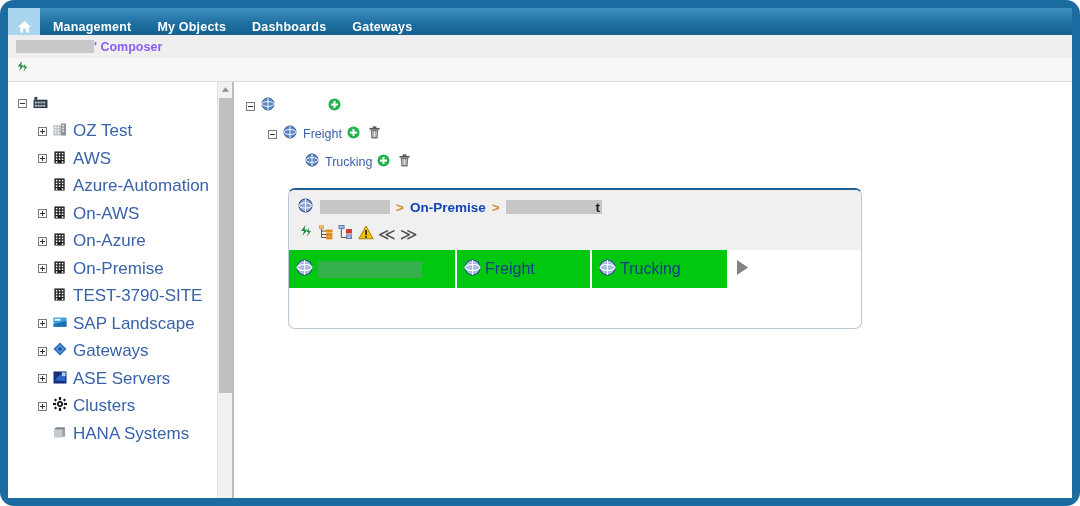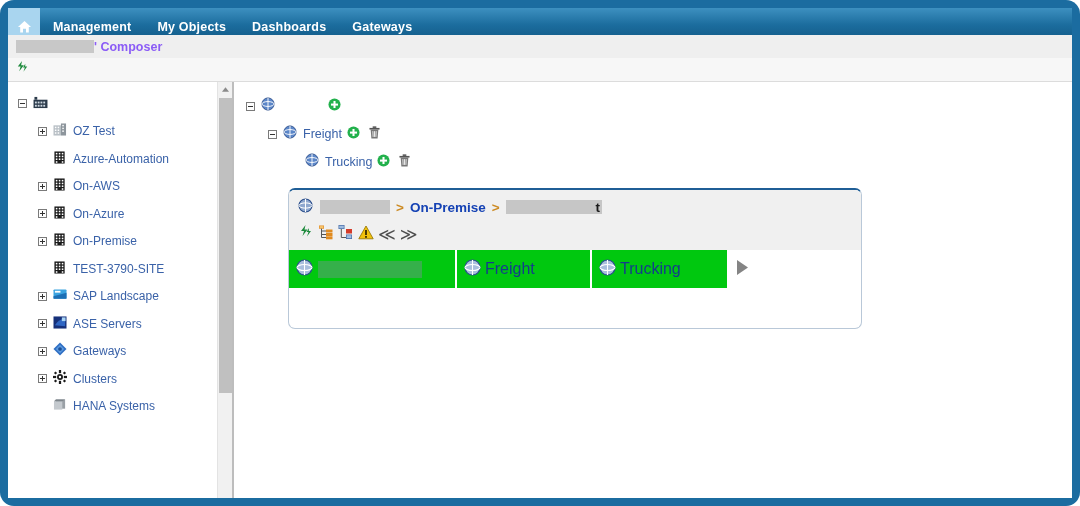--- a/index.html
+++ b/index.html
@@ -138,21 +138,21 @@
     position: absolute; left: 1px; top: 3px;
     width: 5px; height: 1px; background: #333;
   }
   .toggle-box.plus::after {
     content: "";
     position: absolute; left: 3px; top: 1px;
     width: 1px; height: 5px; background: #333;
   }
   .toggle-spacer { width: 9px; margin-right: 6px; flex: 0 0 auto; }
   .tlabel {
-    font-size: 12px;
+    font-size: 17px;
     color: #3a62a8;
     margin-left: 6px;
   }
   .ticon { flex: 0 0 auto; display: block; }
 
   
   .main-tree { padding: 10px 0 0 12px; }
   .mnode { display: flex; align-items: center; height: 28px; white-space: nowrap; }
   .mlabel { font-size: 12.5px; color: #3a62a8; margin: 0 5px 0 6px; }
   .icon-gap { margin-left: 5px; }
@@ -270,65 +270,64 @@
               <rect x="2" y="10" width="1.6" height="1.6" fill="#ffffff"></rect>
               <rect x="5" y="10" width="1.6" height="1.6" fill="#ffffff"></rect>
               <rect x="10" y="2" width="1.6" height="1.6" fill="#ffffff"></rect>
               <rect x="10" y="5" width="1.6" height="1.6" fill="#ffffff"></rect>
               <rect x="10" y="8" width="1.6" height="1.6" fill="#ffffff"></rect>
             </svg>
           </span>
           <span class="tlabel">OZ Test</span>
         </div>
 
-
-        <div class="tnode" style="padding-left:20px">
-          <span class="toggle-spacer"></span>
+        <div class="tnode" style="padding-left:20px">
+          <span class="toggle-box plus"></span>
           <span class="ticon">
             <svg width="14" height="13" viewBox="0 0 15 14">
               <rect x="1.5" y="0.5" width="11" height="13" fill="#1a1a1a"></rect>
               <g fill="#ffffff">
                 <rect x="3" y="2" width="1.7" height="1.7"></rect>
                     <rect x="6.2" y="2" width="1.7" height="1.7"></rect>
                     <rect x="9.4" y="2" width="1.7" height="1.7"></rect>
                 <rect x="3" y="5" width="1.7" height="1.7"></rect>
                     <rect x="6.2" y="5" width="1.7" height="1.7"></rect>
                     <rect x="9.4" y="5" width="1.7" height="1.7"></rect>
                 <rect x="3" y="8" width="1.7" height="1.7"></rect>
                     <rect x="6.2" y="8" width="1.7" height="1.7"></rect>
                     <rect x="9.4" y="8" width="1.7" height="1.7"></rect>
                 <rect x="3" y="11" width="1.7" height="1.7"></rect>
                     <rect x="9.4" y="11" width="1.7" height="1.7"></rect>
               </g>
             </svg>
           </span>
-          <span class="tlabel">Azure-Automation</span>
-        </div>
-
-        <div class="tnode" style="padding-left:20px">
-          <span class="toggle-box plus"></span>
+          <span class="tlabel">AWS</span>
+        </div>
+
+        <div class="tnode" style="padding-left:20px">
+          <span class="toggle-spacer"></span>
           <span class="ticon">
             <svg width="14" height="13" viewBox="0 0 15 14">
               <rect x="1.5" y="0.5" width="11" height="13" fill="#1a1a1a"></rect>
               <g fill="#ffffff">
                 <rect x="3" y="2" width="1.7" height="1.7"></rect>
                     <rect x="6.2" y="2" width="1.7" height="1.7"></rect>
                     <rect x="9.4" y="2" width="1.7" height="1.7"></rect>
                 <rect x="3" y="5" width="1.7" height="1.7"></rect>
                     <rect x="6.2" y="5" width="1.7" height="1.7"></rect>
                     <rect x="9.4" y="5" width="1.7" height="1.7"></rect>
                 <rect x="3" y="8" width="1.7" height="1.7"></rect>
                     <rect x="6.2" y="8" width="1.7" height="1.7"></rect>
                     <rect x="9.4" y="8" width="1.7" height="1.7"></rect>
                 <rect x="3" y="11" width="1.7" height="1.7"></rect>
                     <rect x="9.4" y="11" width="1.7" height="1.7"></rect>
               </g>
             </svg>
           </span>
-          <span class="tlabel">On-AWS</span>
+          <span class="tlabel">Azure-Automation</span>
         </div>
 
         <div class="tnode" style="padding-left:20px">
           <span class="toggle-box plus"></span>
           <span class="ticon">
             <svg width="14" height="13" viewBox="0 0 15 14">
               <rect x="1.5" y="0.5" width="11" height="13" fill="#1a1a1a"></rect>
               <g fill="#ffffff">
                 <rect x="3" y="2" width="1.7" height="1.7"></rect>
                     <rect x="6.2" y="2" width="1.7" height="1.7"></rect>
@@ -337,21 +336,21 @@
                     <rect x="6.2" y="5" width="1.7" height="1.7"></rect>
                     <rect x="9.4" y="5" width="1.7" height="1.7"></rect>
                 <rect x="3" y="8" width="1.7" height="1.7"></rect>
                     <rect x="6.2" y="8" width="1.7" height="1.7"></rect>
                     <rect x="9.4" y="8" width="1.7" height="1.7"></rect>
                 <rect x="3" y="11" width="1.7" height="1.7"></rect>
                     <rect x="9.4" y="11" width="1.7" height="1.7"></rect>
               </g>
             </svg>
           </span>
-          <span class="tlabel">On-Azure</span>
+          <span class="tlabel">On-AWS</span>
         </div>
 
         <div class="tnode" style="padding-left:20px">
           <span class="toggle-box plus"></span>
           <span class="ticon">
             <svg width="14" height="13" viewBox="0 0 15 14">
               <rect x="1.5" y="0.5" width="11" height="13" fill="#1a1a1a"></rect>
               <g fill="#ffffff">
                 <rect x="3" y="2" width="1.7" height="1.7"></rect>
                     <rect x="6.2" y="2" width="1.7" height="1.7"></rect>
@@ -360,80 +359,103 @@
                     <rect x="6.2" y="5" width="1.7" height="1.7"></rect>
                     <rect x="9.4" y="5" width="1.7" height="1.7"></rect>
                 <rect x="3" y="8" width="1.7" height="1.7"></rect>
                     <rect x="6.2" y="8" width="1.7" height="1.7"></rect>
                     <rect x="9.4" y="8" width="1.7" height="1.7"></rect>
                 <rect x="3" y="11" width="1.7" height="1.7"></rect>
                     <rect x="9.4" y="11" width="1.7" height="1.7"></rect>
               </g>
             </svg>
           </span>
-          <span class="tlabel">On-Premise</span>
-        </div>
-
-        <div class="tnode" style="padding-left:20px">
-          <span class="toggle-spacer"></span>
+          <span class="tlabel">On-Azure</span>
+        </div>
+
+        <div class="tnode" style="padding-left:20px">
+          <span class="toggle-box plus"></span>
           <span class="ticon">
             <svg width="14" height="13" viewBox="0 0 15 14">
               <rect x="1.5" y="0.5" width="11" height="13" fill="#1a1a1a"></rect>
               <g fill="#ffffff">
                 <rect x="3" y="2" width="1.7" height="1.7"></rect>
                     <rect x="6.2" y="2" width="1.7" height="1.7"></rect>
                     <rect x="9.4" y="2" width="1.7" height="1.7"></rect>
                 <rect x="3" y="5" width="1.7" height="1.7"></rect>
                     <rect x="6.2" y="5" width="1.7" height="1.7"></rect>
                     <rect x="9.4" y="5" width="1.7" height="1.7"></rect>
                 <rect x="3" y="8" width="1.7" height="1.7"></rect>
                     <rect x="6.2" y="8" width="1.7" height="1.7"></rect>
                     <rect x="9.4" y="8" width="1.7" height="1.7"></rect>
                 <rect x="3" y="11" width="1.7" height="1.7"></rect>
                     <rect x="9.4" y="11" width="1.7" height="1.7"></rect>
               </g>
             </svg>
           </span>
+          <span class="tlabel">On-Premise</span>
+        </div>
+
+        <div class="tnode" style="padding-left:20px">
+          <span class="toggle-spacer"></span>
+          <span class="ticon">
+            <svg width="14" height="13" viewBox="0 0 15 14">
+              <rect x="1.5" y="0.5" width="11" height="13" fill="#1a1a1a"></rect>
+              <g fill="#ffffff">
+                <rect x="3" y="2" width="1.7" height="1.7"></rect>
+                    <rect x="6.2" y="2" width="1.7" height="1.7"></rect>
+                    <rect x="9.4" y="2" width="1.7" height="1.7"></rect>
+                <rect x="3" y="5" width="1.7" height="1.7"></rect>
+                    <rect x="6.2" y="5" width="1.7" height="1.7"></rect>
+                    <rect x="9.4" y="5" width="1.7" height="1.7"></rect>
+                <rect x="3" y="8" width="1.7" height="1.7"></rect>
+                    <rect x="6.2" y="8" width="1.7" height="1.7"></rect>
+                    <rect x="9.4" y="8" width="1.7" height="1.7"></rect>
+                <rect x="3" y="11" width="1.7" height="1.7"></rect>
+                    <rect x="9.4" y="11" width="1.7" height="1.7"></rect>
+              </g>
+            </svg>
+          </span>
           <span class="tlabel">TEST-3790-SITE</span>
         </div>
 
         <div class="tnode" style="padding-left:20px">
           <span class="toggle-box plus"></span>
           <span class="ticon">
             <svg width="14" height="13" viewBox="0 0 15 14">
               <rect x="0.5" y="1.5" width="14" height="10" rx="1" fill="#3aa3e0"></rect>
               <path d="M0.5 11.5 L14.5 11.5 L14.5 5 L0.5 9 Z" fill="#1c6fb5"></path>
               <rect x="2" y="3" width="6" height="2" fill="#ffffff"></rect>
             </svg>
           </span>
           <span class="tlabel">SAP Landscape</span>
-        </div>
-
-        <div class="tnode" style="padding-left:20px">
-          <span class="toggle-box plus"></span>
-          <span class="ticon">
-            <svg width="14" height="13" viewBox="0 0 15 14">
-              <rect x="0.5" y="0.5" width="14" height="13" fill="#16307a"></rect>
-              <path d="M2 10 Q6 3 13 3 L13 11 Z" fill="#2f66c4"></path>
-              <rect x="9.5" y="1.5" width="4" height="4" fill="#a8d4f5"></rect>
-            </svg>
-          </span>
-          <span class="tlabel">ASE Servers</span>
         </div>
 
         <div class="tnode" style="padding-left:20px">
           <span class="toggle-box plus"></span>
           <span class="ticon">
             <svg width="14" height="14" viewBox="0 0 15 15">
               <path d="M7.5 0.5 L14.5 7.5 L7.5 14.5 L0.5 7.5 Z" fill="#2f6fc4"></path>
               <path d="M7.5 3 L12 7.5 L7.5 12 L3 7.5 Z" fill="#5b9ae0"></path>
               <circle cx="7.5" cy="7.5" r="2" fill="#1b4d93"></circle>
             </svg>
           </span>
           <span class="tlabel">Gateways</span>
+        </div>
+
+        <div class="tnode" style="padding-left:20px">
+          <span class="toggle-box plus"></span>
+          <span class="ticon">
+            <svg width="14" height="13" viewBox="0 0 15 14">
+              <rect x="0.5" y="0.5" width="14" height="13" fill="#16307a"></rect>
+              <path d="M2 10 Q6 3 13 3 L13 11 Z" fill="#2f66c4"></path>
+              <rect x="9.5" y="1.5" width="4" height="4" fill="#a8d4f5"></rect>
+            </svg>
+          </span>
+          <span class="tlabel">ASE Servers</span>
         </div>
 
         <div class="tnode" style="padding-left:20px">
           <span class="toggle-box plus"></span>
           <span class="ticon">
             <svg width="14" height="14" viewBox="0 0 15 15">
               <g fill="#1a1a1a">
                 <circle cx="7.5" cy="7.5" r="3.2"></circle>
                 <rect x="6.3" y="0" width="2.4" height="3.4"></rect>
                 <rect x="6.3" y="11.6" width="2.4" height="3.4"></rect>

